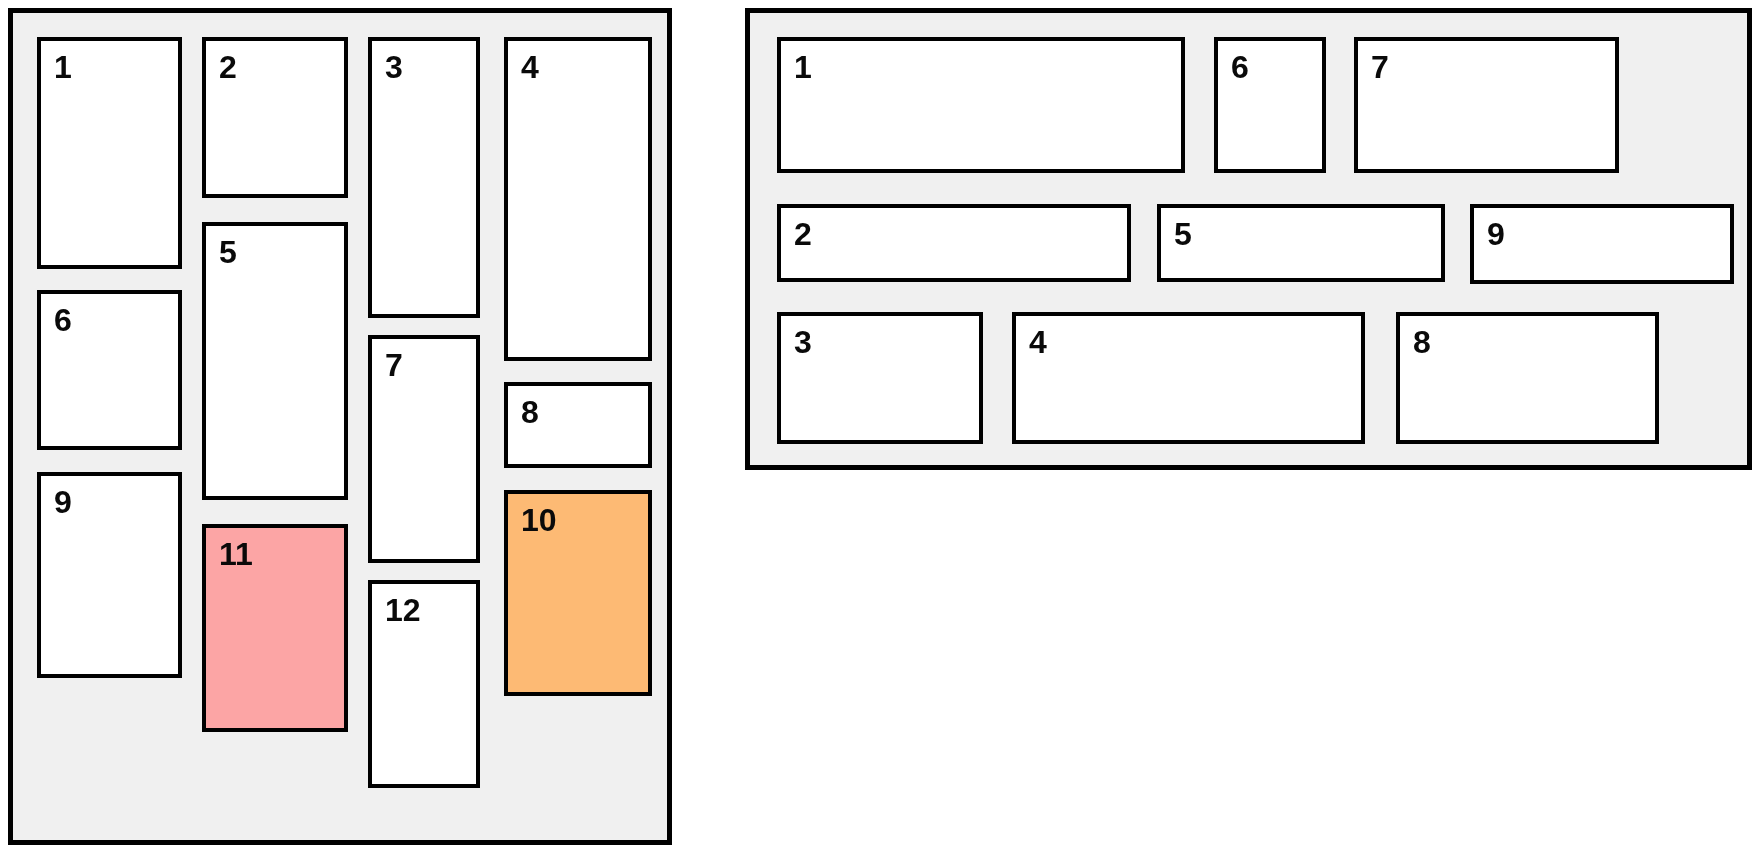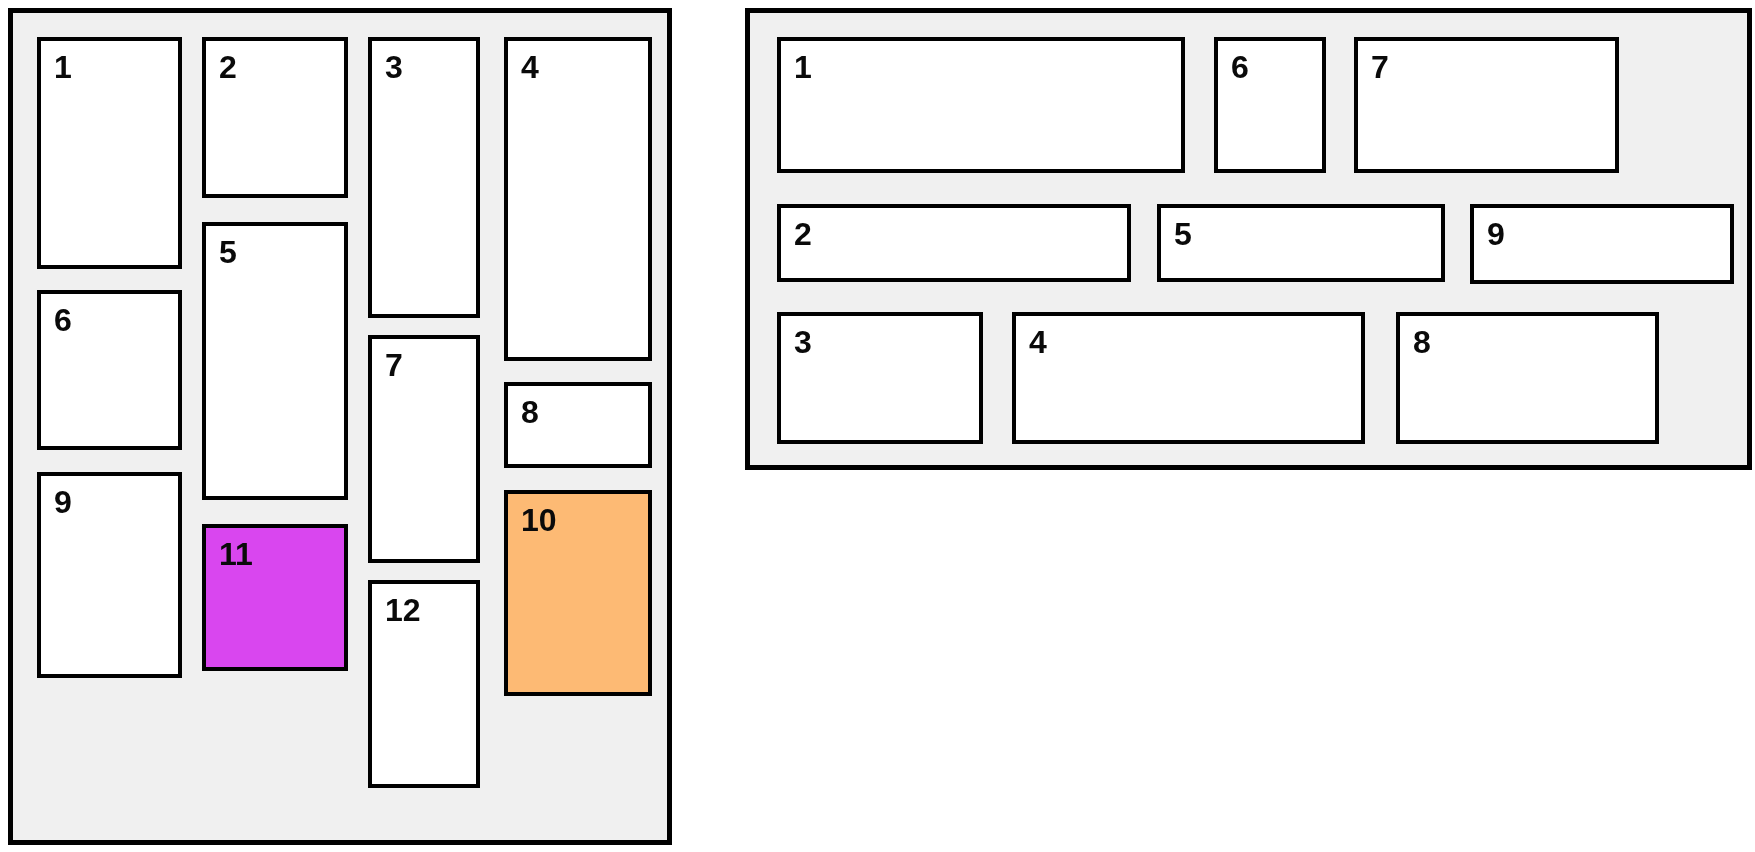--- a/index.html
+++ b/index.html
@@ -64,21 +64,21 @@
       </div>
       <div class="box" style="left: 491px; top: 369px; width: 148px; height: 86px; background: rgb(255, 255, 255); border-color: rgb(0, 0, 0); border-width: 4px;">
         <span class="box-label" style="color: rgb(10, 10, 10);">8</span>
       </div>
       <div class="box" style="left: 24px; top: 459px; width: 145px; height: 206px; background: rgb(255, 255, 255); border-color: rgb(0, 0, 0); border-width: 4px;">
         <span class="box-label" style="color: rgb(10, 10, 10);">9</span>
       </div>
       <div class="box" style="left: 491px; top: 477px; width: 148px; height: 206px; background: #fdba74; border-color: rgb(0, 0, 0); border-width: 4px;">
         <span class="box-label" style="color: rgb(10, 10, 10);">10</span>
       </div>
-      <div class="box" style="left: 189px; top: 511px; width: 146px; height: 147px; background: #d946ef; border-color: rgb(0, 0, 0); border-width: 4px;">
+      <div class="box" style="left: 189px; top: 511px; width: 146px; height: 208px; background: #fca5a5; border-color: rgb(0, 0, 0); border-width: 4px;">
         <span class="box-label" style="color: rgb(10, 10, 10);">11</span>
       </div>
       <div class="box" style="left: 355px; top: 567px; width: 112px; height: 208px; background: rgb(255, 255, 255); border-color: rgb(0, 0, 0); border-width: 4px;">
         <span class="box-label" style="color: rgb(10, 10, 10);">12</span>
       </div>
     </section>
   <section class="panel" style="left: 745px; top: 8px; width: 1007px; height: 462px; background: rgb(240, 240, 240); border-color: rgb(0, 0, 0); border-width: 5px;">
       <div class="box" style="left: 27px; top: 24px; width: 408px; height: 136px; background: rgb(255, 255, 255); border-color: rgb(0, 0, 0); border-width: 4px;">
         <span class="box-label" style="color: rgb(10, 10, 10);">1</span>
       </div>

